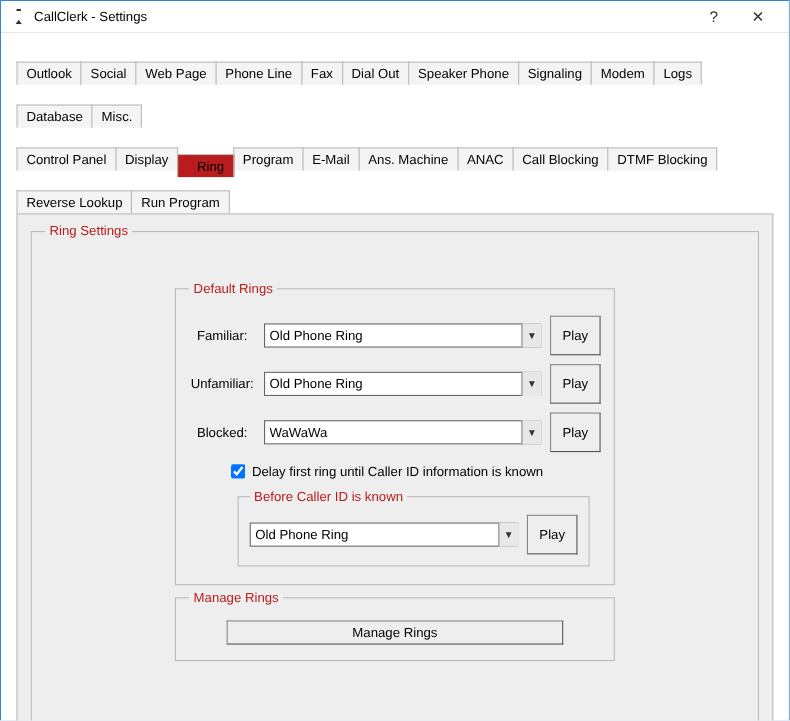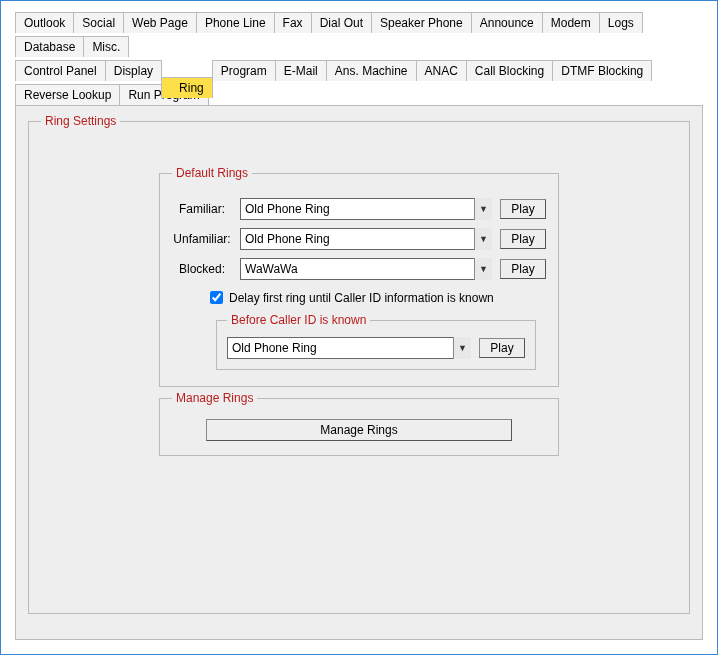--- a/index.html
+++ b/index.html
@@ -6,56 +6,71 @@
   body { margin: 0; background: #fff; width: 718px; height: 655px; overflow: hidden; }
   .window { width: 718px; height: 655px; border: 1px solid #3a84d4; background: #fff; display: flex; flex-direction: column; }
   .titlebar { height: 30px; display: flex; align-items: center; padding: 0 8px; background: #fff; border-bottom: 1px solid #e6e6e6;}
   .titlebar .app-icon { width: 16px; height: 16px; margin-right: 6px; display: flex; align-items: center; justify-content: center; font-size: 12px; color:#333;}
   .titlebar .title { font-size: 12px; color: #000; flex: 0 0 auto; }
   .titlebar .spacer { flex: 1; }
   .titlebar .tbtn { width: 40px; height: 28px; display: flex; align-items: center; justify-content: center; font-size: 14px; color:#333; cursor:pointer;}
   .content { flex: 1; padding: 8px; display: flex; flex-direction: column; background:#fff;}
   .tabs-wrap { margin: 0 6px; }
   .tabs { display: flex; flex-wrap: wrap; font-size: 12px; }
-  .tab { padding: 3px 8px; border: 1px solid #bbb; border-bottom: none; background: #f4f4f4; margin-right: -1px; margin-top: 3px; cursor:pointer; position:relative;}
-  .tab.active { background: #fde047; z-index:2; top:17px;padding-left:17px; }
+  .tab { padding: 3px 8px; border: 1px solid #bbb; border-bottom: none; background: #f4f4f4; margin-right: -1px; margin-top: 18px; cursor:pointer; position:relative;}
+  .tab.active { background: #b91c1c; z-index:2; top:6px;padding-left:17px; }
   .tabpanel { border: 1px solid #bbb; background: #eee; flex: 1; margin: 0 6px 6px 6px; padding: 8px 12px 12px 12px; position:relative;}
   fieldset { border: 1px solid #bbb; margin: 0; padding: 10px 12px 12px 12px; }
   legend { font-size: 12px; padding: 0 4px; color:#b91c1c;}
   .ring-settings-fs { height: 500px; }
   .inner-area { display:flex; flex-direction:column; align-items:center; }
   .default-rings-fs { width: 400px; margin-top: 28px; }
   .manage-rings-fs { width: 400px; margin-top: 4px; padding-bottom:14px;}
   .row { display:flex; align-items:center; margin: 8px 0; }
   .row-label { width: 60px; text-align: center; font-size: 12px; margin-right: 8px; }
   .select { flex:1; height: 22px; border: 1px solid #666; background:#fff; font-size:12px; padding-left:4px; appearance:none; position:relative;}
   .select-wrap { flex:1; position:relative; display:flex;justify-content:center; }
   .select-caret { position:absolute; right:0; top:0; width:18px; height:22px; border-left:1px solid #888; background:#e8e8e8; display:flex; align-items:center; justify-content:center; font-size:9px; color:#333; pointer-events:none;}
-  .play-btn { margin-left: 8px; height: 20px; width: 46px; font-size:12px; cursor:pointer; background:#eee; border:1px solid #888; border-right-color:#555; border-bottom-color:#555;}
+  .play-btn { margin-left: 8px; height: 36px; width: 46px; font-size:12px; cursor:pointer; background:#eee; border:1px solid #888; border-right-color:#555; border-bottom-color:#555;}
   .delay-row { display:flex; align-items:center; margin: 4px 0 6px 34px; font-size:12px;}
   .delay-row input[type=checkbox]{ margin-right:6px; }
   .inner-before-fs { margin: 6px 0 4px 44px; width: 320px; padding:8px 10px 10px 10px;}
   .manage-btn { display:block; margin:4px auto 0 auto; width: 306px; height:22px; font-size:12px; background:#eee; border:1px solid #888; border-right-color:#555; border-bottom-color:#555; cursor:pointer;}
 </style>
 </head>
 <body>
 
 <div class="window">
+  <div class="titlebar">
+    <span class="app-icon">
+      <svg width="12" height="14" viewBox="0 0 12 14">
+          <path d="M4 0 L8 0 L8 2 L6 2 L6 10 L9 14 L3 14 L6 10 L6 2 L4 2 Z" fill="#333"></path>
+        </svg>
+    </span>
+    <span class="title">CallClerk - Settings</span>
+    <span class="spacer"></span>
+    <div class="tbtn">
+        <span>?</span>
+      </div>
+    <div class="tbtn">
+        <span>✕</span>
+      </div>
+  </div>
 
   <div class="content">
     <div class="tabs-wrap">
       <div class="tabs" id="tabs-row1">
           <div class="tab">Outlook</div>
           <div class="tab">Social</div>
           <div class="tab">Web Page</div>
           <div class="tab">Phone Line</div>
           <div class="tab">Fax</div>
           <div class="tab">Dial Out</div>
           <div class="tab">Speaker Phone</div>
-          <div class="tab">Announce</div>
+          <div class="tab">Signaling</div>
           <div class="tab">Modem</div>
           <div class="tab">Logs</div>
           <div class="tab">Database</div>
           <div class="tab">Misc.</div>
         </div>
       <div class="tabs" id="tabs-row2">
           <div class="tab">Control Panel</div>
           <div class="tab">Display</div>
           <div class="tab active">Ring</div>
           <div class="tab">Program</div>

